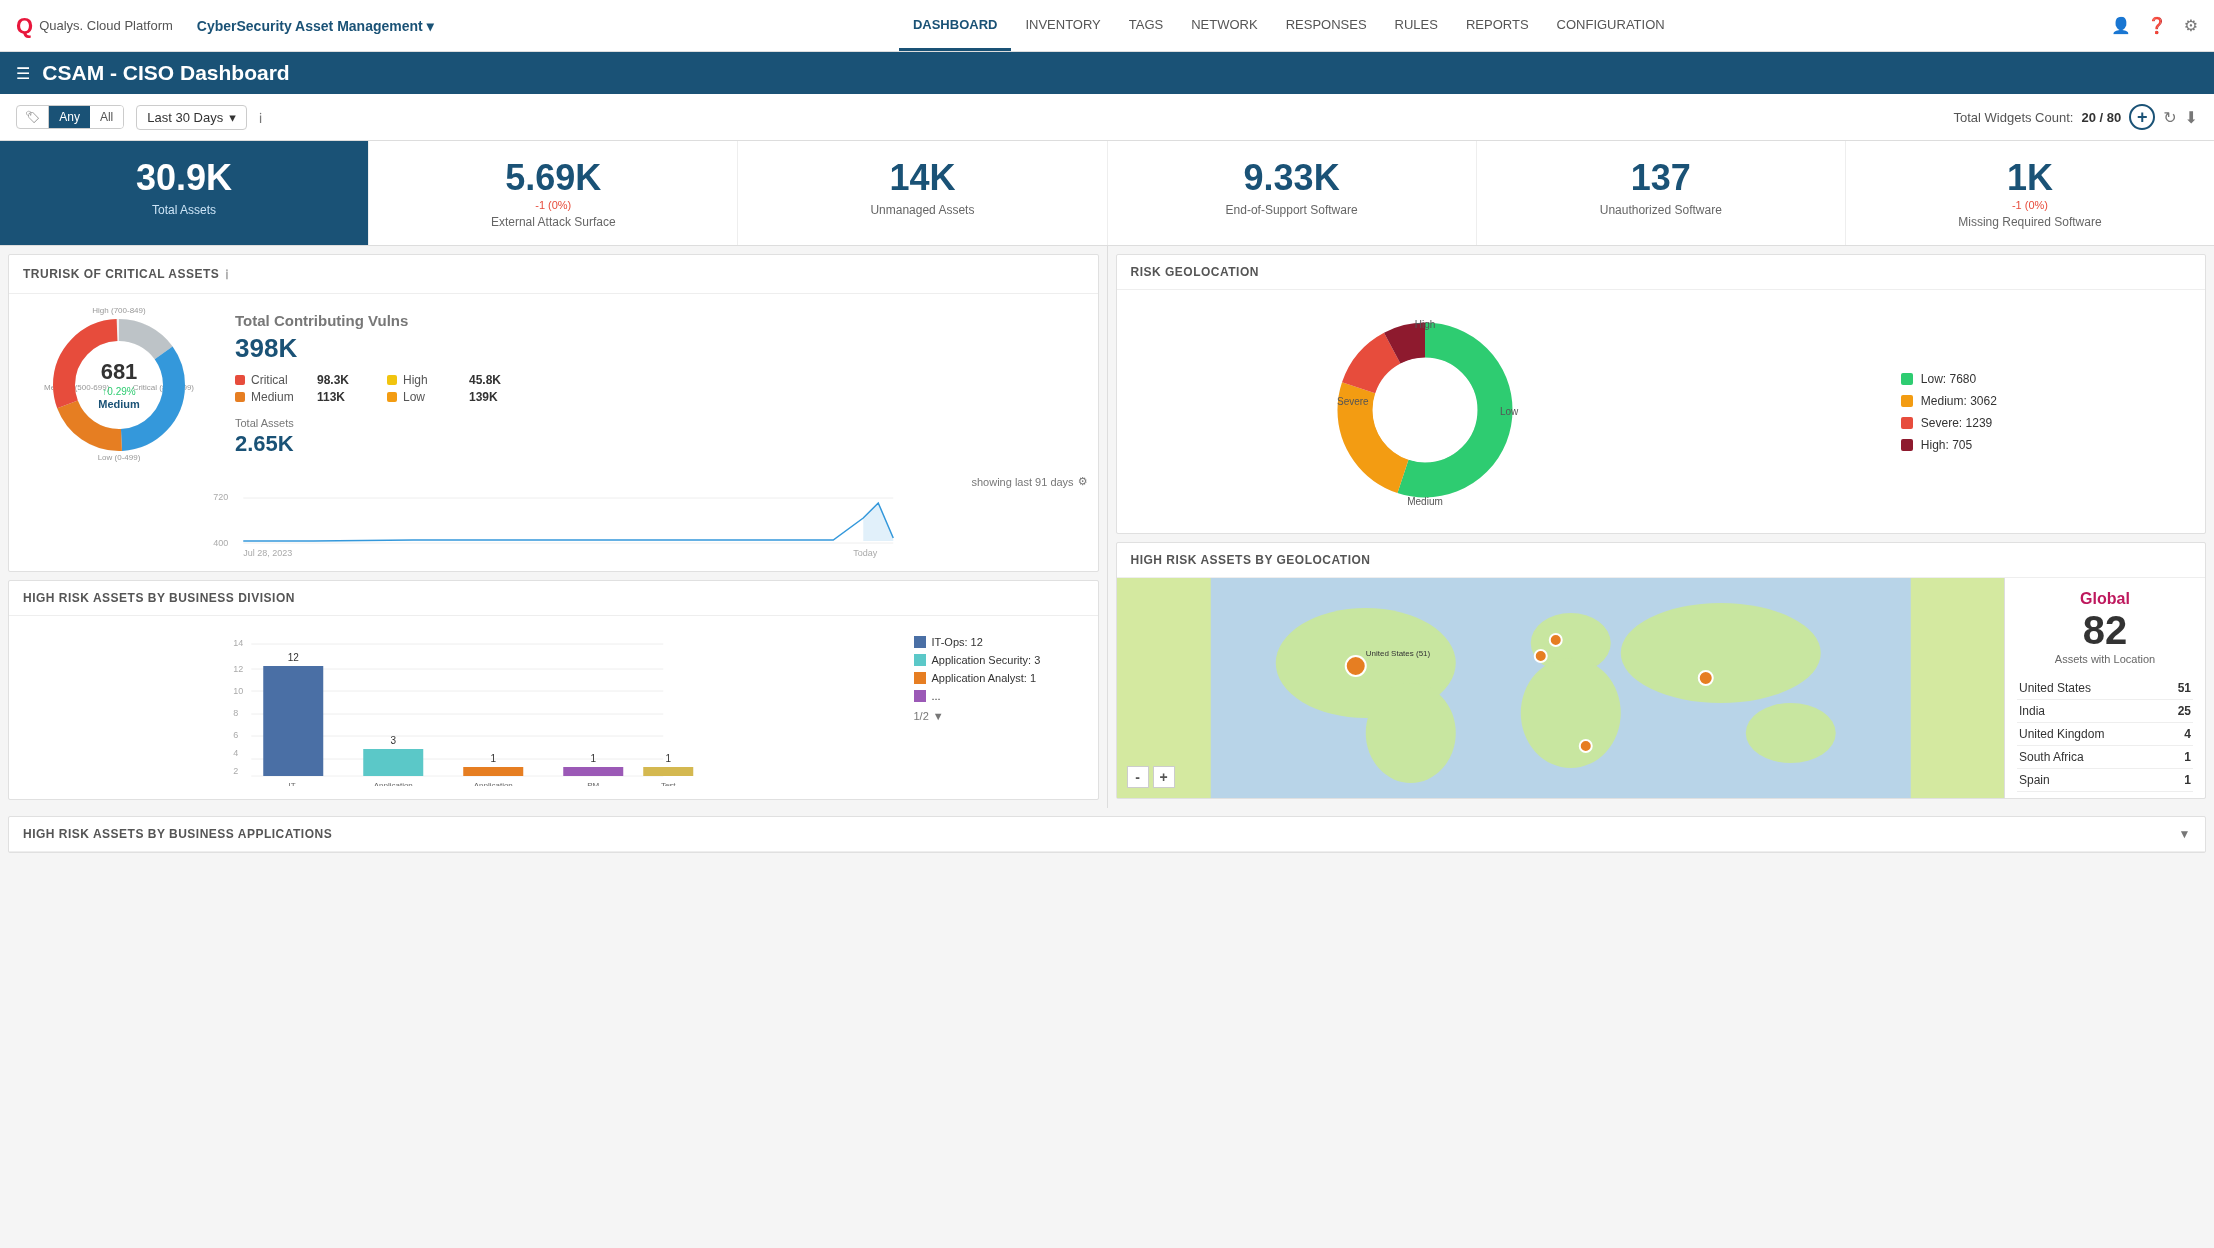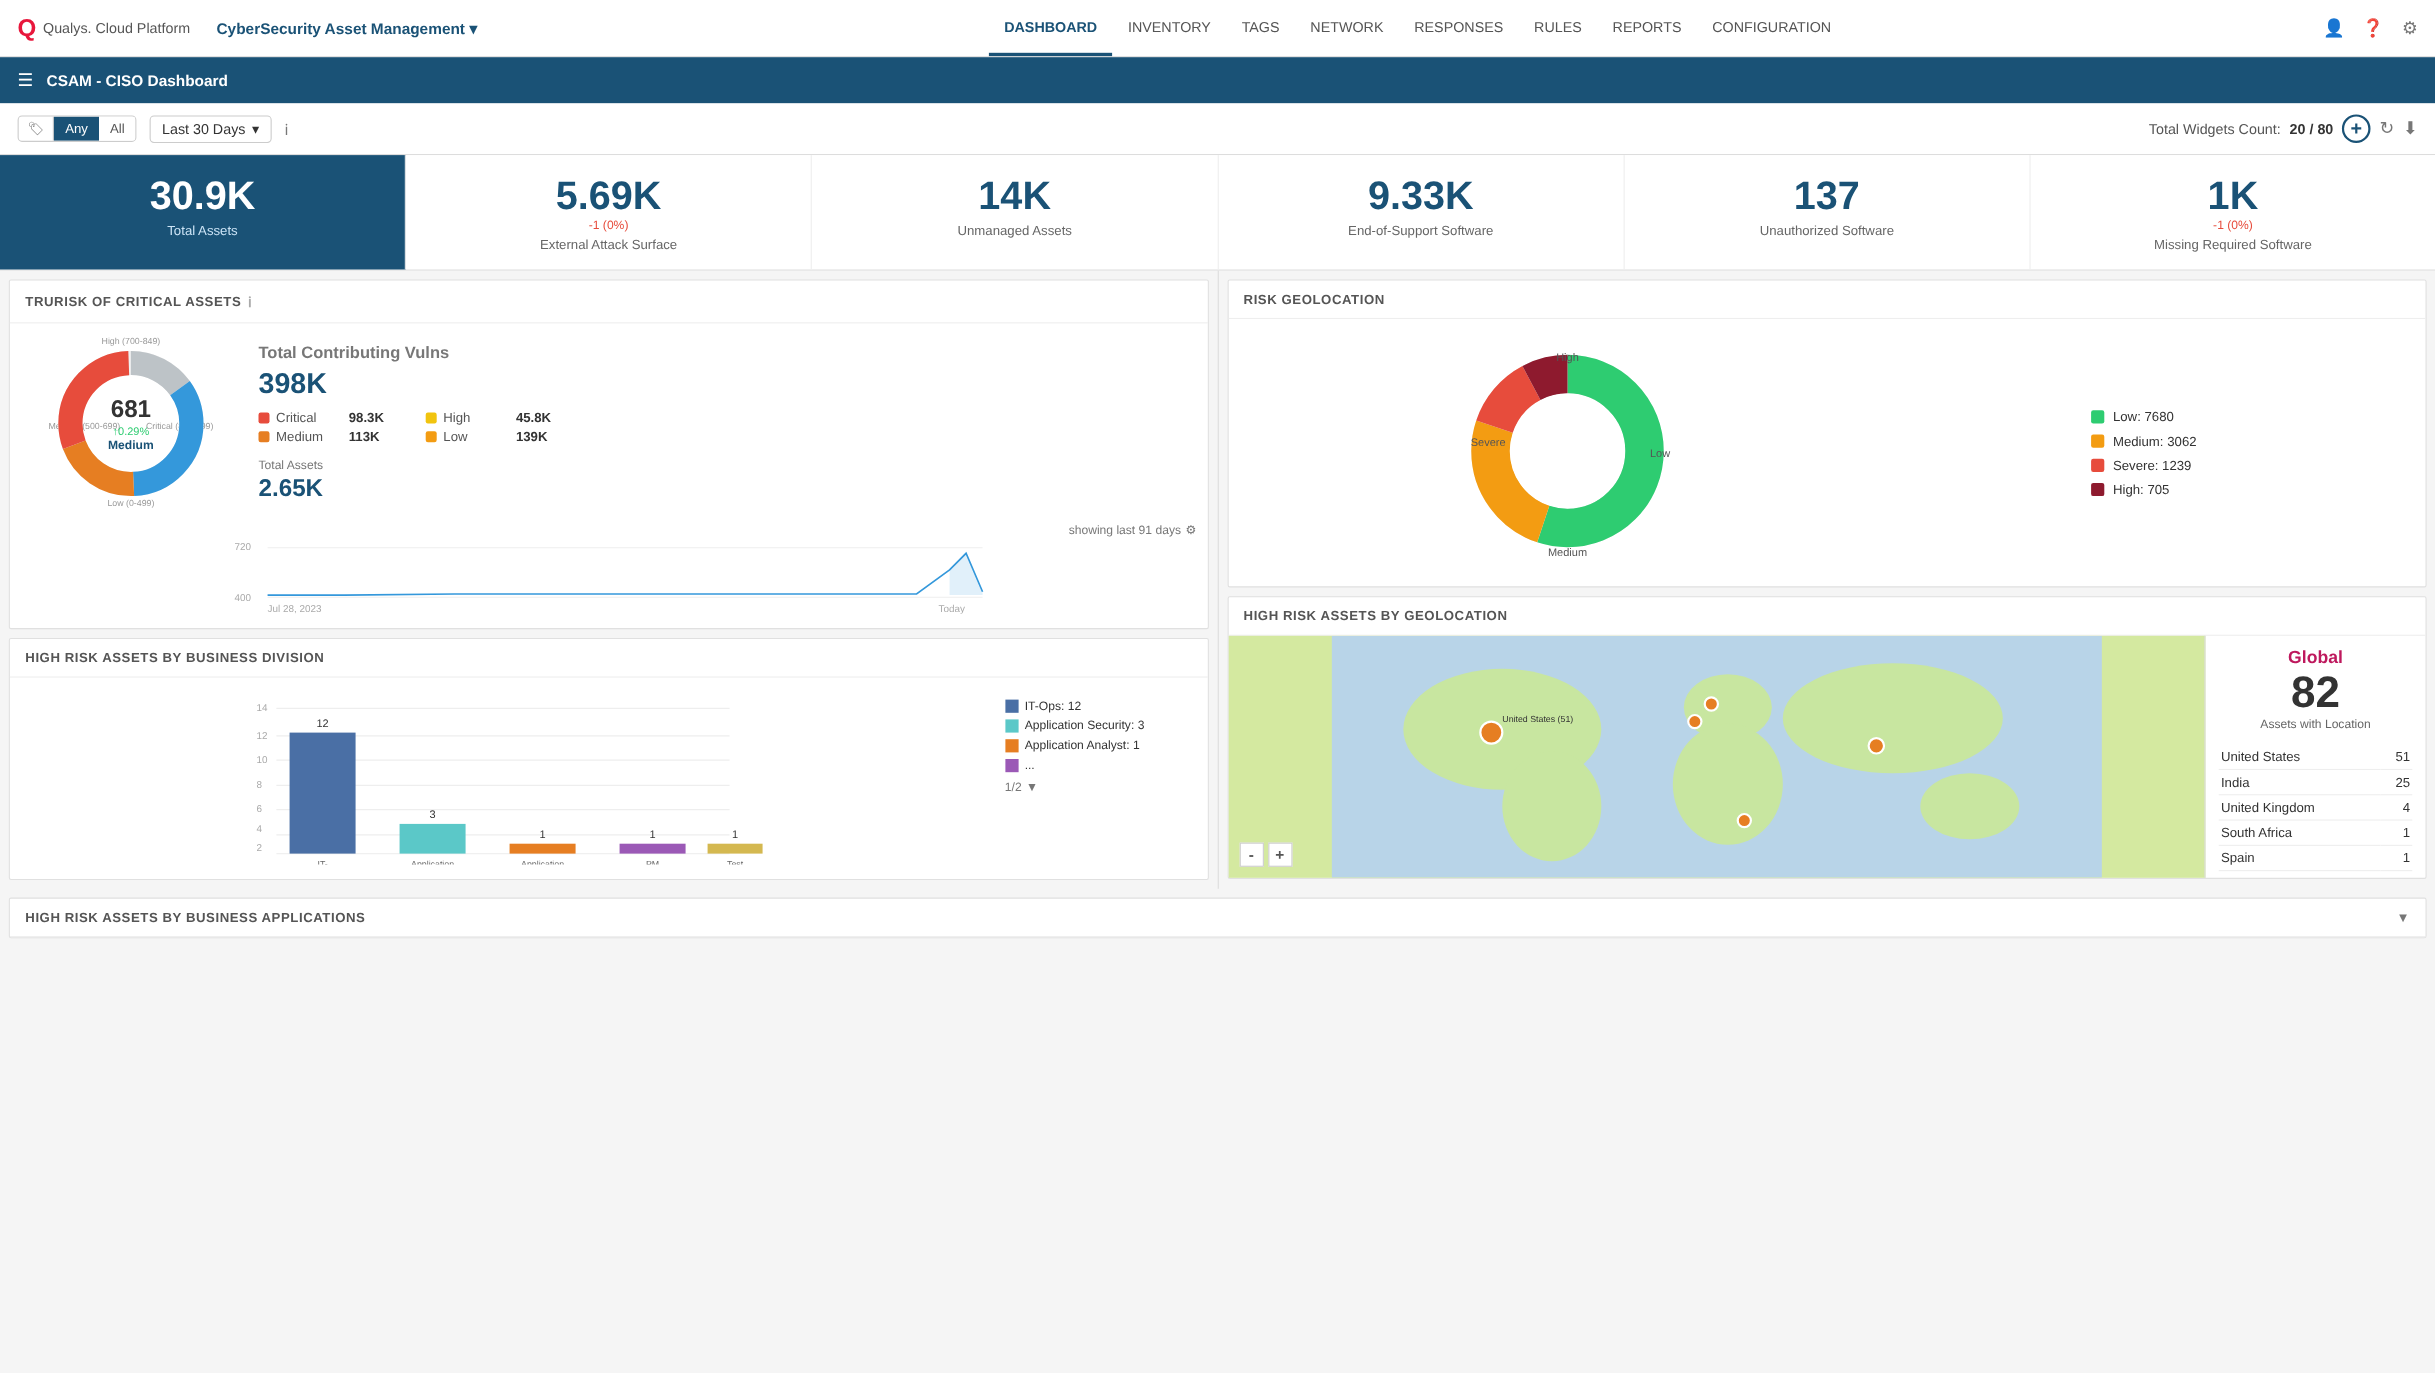--- a/index.html
+++ b/index.html
@@ -13,21 +13,21 @@
     .app-title { display: flex; align-items: center; gap: 4px; font-size: 14px; color: #1a5276; font-weight: bold; cursor: pointer; margin-right: 32px; }
     .nav-links { display: flex; gap: 0; flex: 1; justify-content: center; }
     .nav-link { padding: 16px 14px; font-size: 13px; color: #555; cursor: pointer; border-bottom: 3px solid transparent; text-decoration: none; }
     .nav-link.active { color: #1a5276; border-bottom: 3px solid #1a5276; font-weight: bold; }
     .nav-right { display: flex; align-items: center; gap: 16px; margin-left: auto; }
     .nav-icon { color: #777; cursor: pointer; font-size: 16px; }
 
     
     .dash-bar { background: #1a5276; color: #fff; display: flex; align-items: center; padding: 0 16px; height: 42px; gap: 12px; }
     .dash-bar-icon { font-size: 16px; cursor: pointer; }
-    .dash-bar-title { font-size: 14px; font-weight: bold; }
+    .dash-bar-title { font-size: 21px; font-weight: bold; }
 
     
     .filter-bar { background: #fff; border-bottom: 1px solid #ddd; display: flex; align-items: center; padding: 10px 16px; gap: 12px; }
     .tag-filter { display: flex; border: 1px solid #ccc; border-radius: 4px; overflow: hidden; font-size: 12px; }
     .tag-filter-btn { padding: 4px 10px; cursor: pointer; background: #fff; color: #555; }
     .tag-filter-btn.active { background: #1a5276; color: #fff; }
     .date-filter { display: flex; align-items: center; gap: 6px; border: 1px solid #ccc; border-radius: 4px; padding: 4px 10px; cursor: pointer; font-size: 13px; background: #fff; }
     .info-icon { color: #777; cursor: pointer; font-size: 14px; }
     .widget-count { margin-left: auto; font-size: 13px; color: #555; display: flex; align-items: center; gap: 8px; }
     .widget-count-bold { font-weight: bold; color: #333; }
@@ -84,21 +84,21 @@
     .geo-content { display: flex; height: 220px; }
     .map-area { flex: 1; background: #d4e9a0; position: relative; overflow: hidden; border-right: 1px solid #ddd; }
     .geo-stats { width: 200px; padding: 12px; }
     .geo-global { text-align: center; margin-bottom: 12px; }
     .geo-global-num { font-size: 40px; font-weight: bold; color: #333; }
     .geo-global-label { font-size: 11px; color: #666; }
     .geo-global-title { font-size: 16px; font-weight: bold; color: #be185d; }
     .geo-table { width: 100%; font-size: 12px; border-collapse: collapse; }
     .geo-table tr { border-bottom: 1px solid #eee; }
     .geo-table td { padding: 4px 2px; }
-    .geo-table td:last-child { text-align: right; font-weight: normal; margin-top: 39px; }
+    .geo-table td:last-child { text-align: right; font-weight: bold; margin-top: 39px; }
     .map-controls { position: absolute; bottom: 10px; left: 10px; display: flex; gap: 4px; }
     .map-ctrl-btn { width: 22px; height: 22px; background: #fff; border: 1px solid #ccc; cursor: pointer; display: flex; align-items: center; justify-content: center; font-size: 14px; font-weight: bold; color: #555; }
 
     
     .donut-svg { width: 160px; height: 160px; }
   </style>
 </head>
 <body>
 
 <div class="top-nav">

